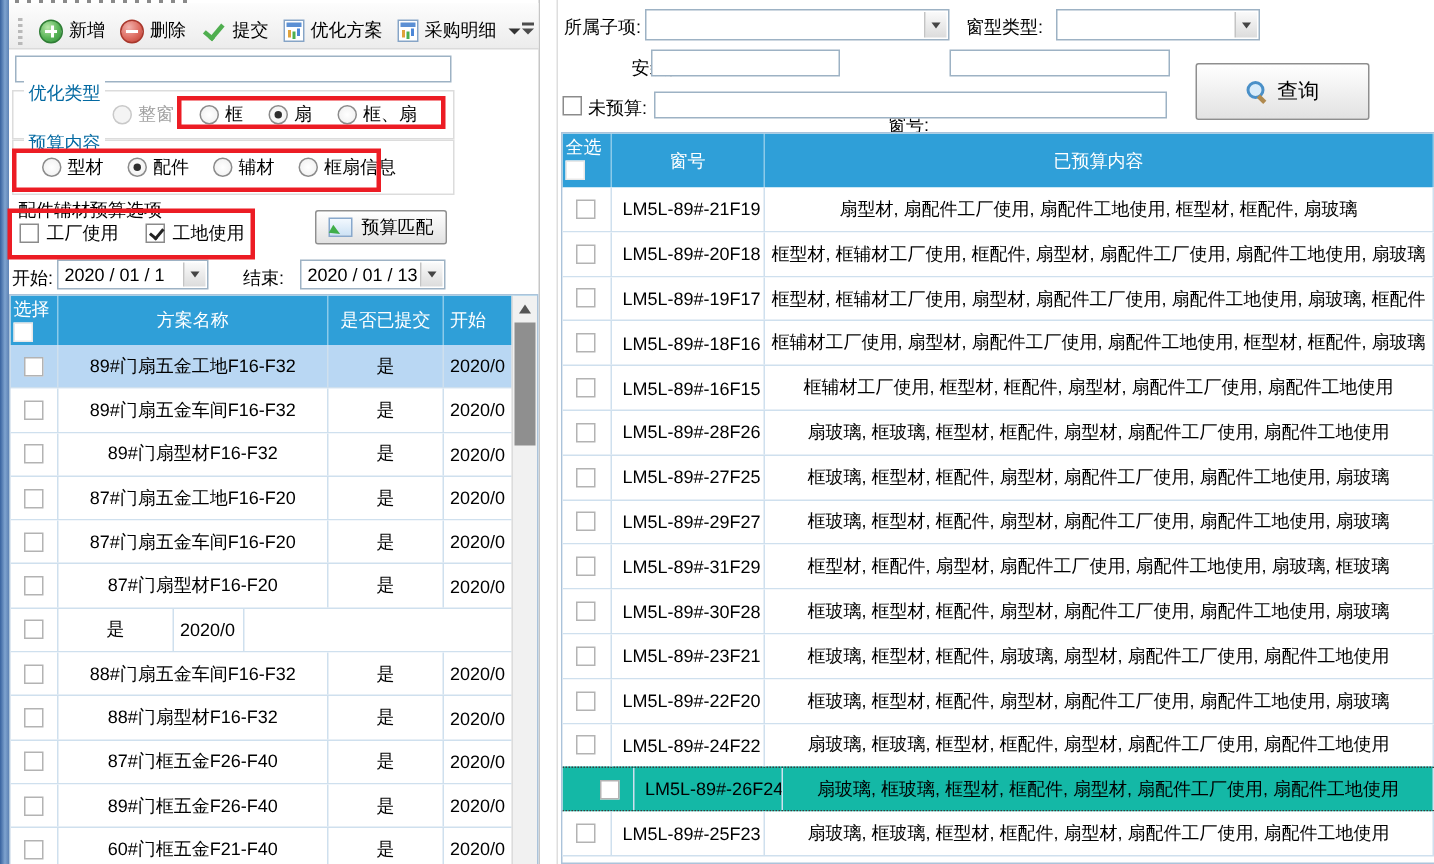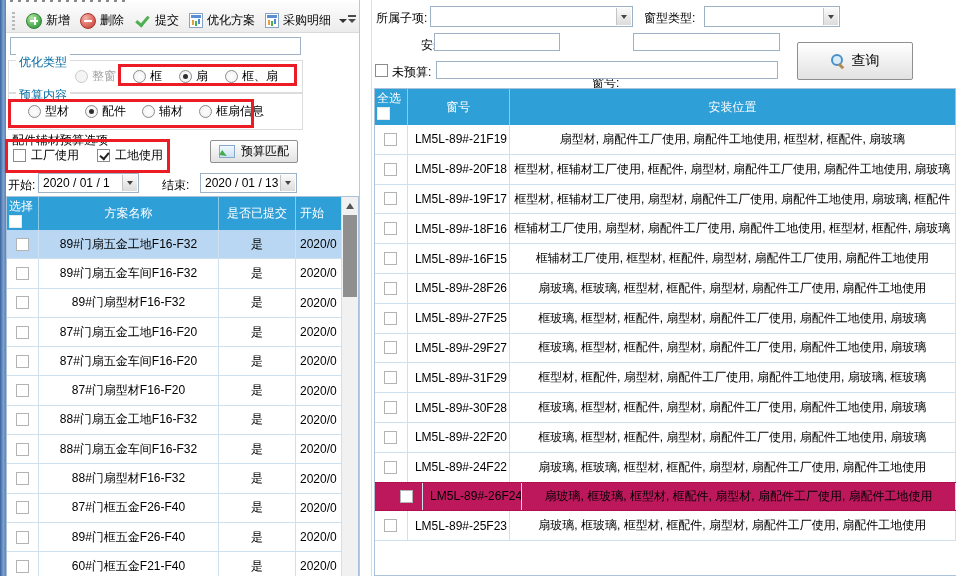--- a/index.html
+++ b/index.html
@@ -82,21 +82,21 @@
   .tbl{background:#fff;border:1px solid #abc3da;overflow:hidden;}
   .thead{display:flex;background:#2f9fd8;color:#fff;}
   .th{box-sizing:border-box;display:flex;align-items:center;justify-content:center;
     border-right:1px solid rgba(255,255,255,.45);overflow:hidden;white-space:nowrap;}
   .th.stack{flex-direction:column;align-items:flex-start;justify-content:flex-start;padding:1px 2px;}
   .th.stack .cb{background:#fff;border-color:#e8e8e8;margin-top:0px;}
   .cell{box-sizing:border-box;display:flex;align-items:center;border-right:1px solid #cfe0ee;overflow:hidden;}
   .cellc>span{margin:16px auto;white-space:nowrap;}
   .lrow,.rrow{display:flex;border-bottom:1px solid #cfe0ee;background:#fff;box-sizing:border-box;}
   .lrow.sel{background:#b9d7f3;}
-  .rrow.hl{background:#be185d;border-top:1px dotted #3c3c3c;border-bottom:1px dotted #3c3c3c;margin-top:-1px;padding-left:16px;}
+  .rrow.hl{background:#14b8a6;border-top:1px dotted #3c3c3c;border-bottom:1px dotted #3c3c3c;margin-top:-1px;padding-left:16px;}
   .ccb{justify-content:center;}
   .ccb .cb{border-color:#b3b3b3;}
 
   
   #left-table{left:6px;top:196px;width:353px;height:468px;}
   #lt-head{height:33px;}
   .lh-sel{width:32px;}
   .lh-name{width:180px;}
   .lh-sub{width:77px;}
   .lh-start{width:47px;justify-content:flex-start;padding-left:4px;}
@@ -350,23 +350,20 @@
           <span style="margin:0 auto;">是</span>
         </div>
     <div class="cell lc-start">
           <span>2020/0</span>
         </div>
   </div>
       <div class="lrow">
     <div class="cell lc-sel ccb">
           <span class="cb"></span>
         </div>
-    <div class="cell lc-name cellc">
-          <span>88#门扇五金工地F16-F32</span>
-        </div>
     <div class="cell lc-sub">
           <span style="margin:0 auto;">是</span>
         </div>
     <div class="cell lc-start">
           <span>2020/0</span>
         </div>
   </div>
       <div class="lrow">
     <div class="cell lc-sel ccb">
           <span class="cb"></span>
@@ -480,21 +477,21 @@
 <div id="right-table" class="abs tbl">
   <div id="rt-head" class="thead">
     <div class="th stack rh-sel">
       <span>全选</span>
       <span class="cb"></span>
     </div>
     <div class="th rh-no">
         <span>窗号</span>
       </div>
     <div class="th rh-content">
-        <span>安装位置</span>
+        <span>已预算内容</span>
       </div>
   </div>
   <div id="right-rows">
       <div class="rrow">
     <div class="cell rc-sel ccb">
           <span class="cb"></span>
         </div>
     <div class="cell rc-no">
           <span>LM5L-89#-21F19</span>
         </div>
@@ -599,20 +596,31 @@
         </div>
     <div class="cell rc-content cellc">
           <span>框玻璃, 框型材, 框配件, 扇型材, 扇配件工厂使用, 扇配件工地使用, 扇玻璃</span>
         </div>
   </div>
       <div class="rrow">
     <div class="cell rc-sel ccb">
           <span class="cb"></span>
         </div>
     <div class="cell rc-no">
+          <span>LM5L-89#-23F21</span>
+        </div>
+    <div class="cell rc-content cellc">
+          <span>框玻璃, 框型材, 框配件, 扇玻璃, 扇型材, 扇配件工厂使用, 扇配件工地使用</span>
+        </div>
+  </div>
+      <div class="rrow">
+    <div class="cell rc-sel ccb">
+          <span class="cb"></span>
+        </div>
+    <div class="cell rc-no">
           <span>LM5L-89#-22F20</span>
         </div>
     <div class="cell rc-content cellc">
           <span>框玻璃, 框型材, 框配件, 扇型材, 扇配件工厂使用, 扇配件工地使用, 扇玻璃</span>
         </div>
   </div>
       <div class="rrow">
     <div class="cell rc-sel ccb">
           <span class="cb"></span>
         </div>

